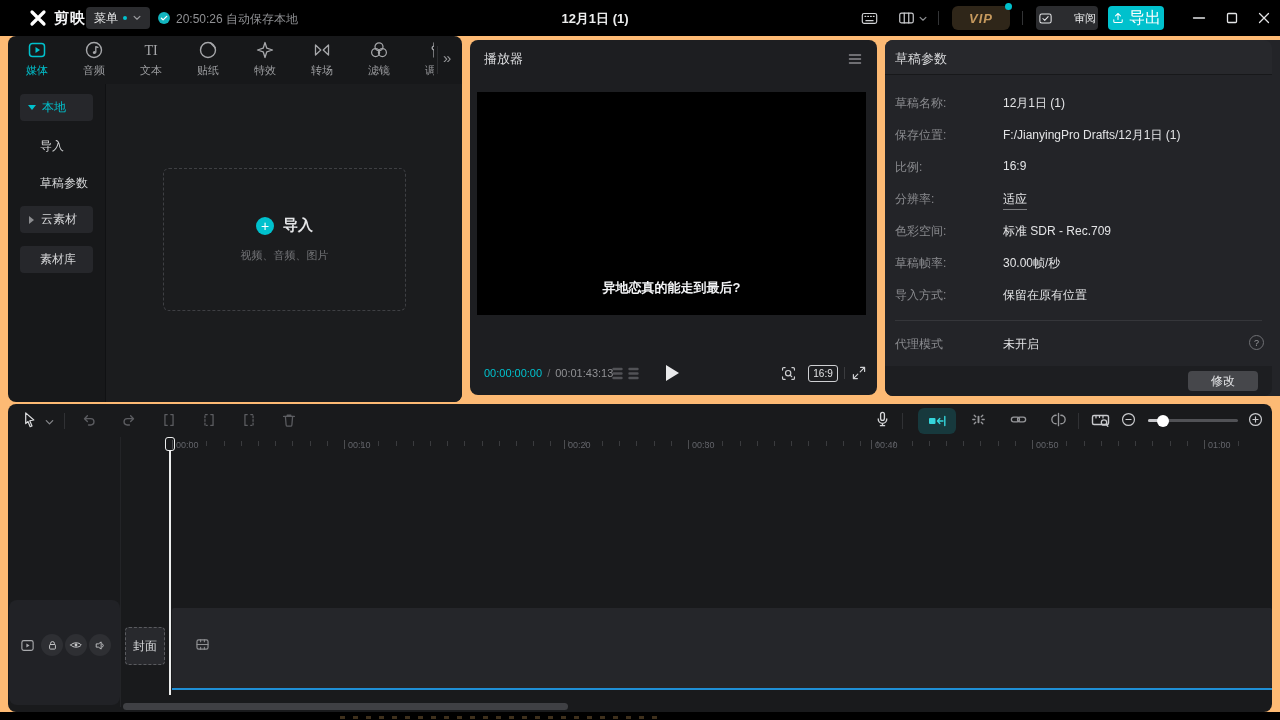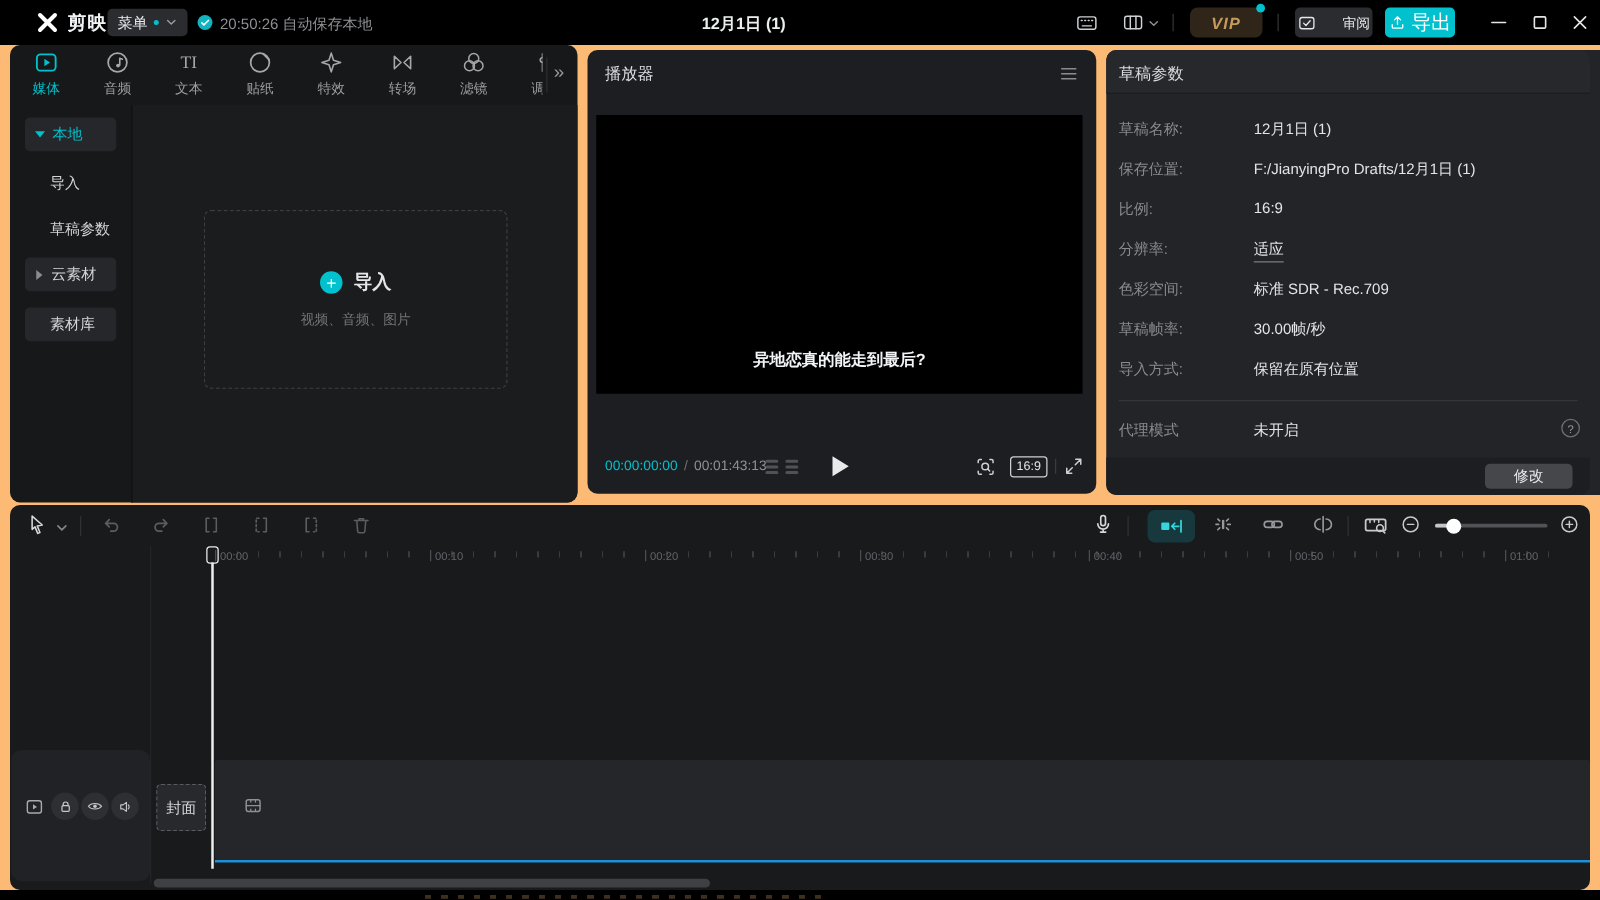--- a/index.html
+++ b/index.html
@@ -333,21 +333,21 @@
       </svg>
 
     <div class="abs" style="left:0;top:33px;width:1264px;height:20px;">
       <div class="abs" style="left:164px;top:4px;width:1078px;height:5px;background:repeating-linear-gradient(to right,#3a3b3e 0 1px,transparent 1px 17.2px);"></div>
       <div class="ruler-lbl" style="left:164px;">
           <span>00:00</span>
         </div>
       <div class="ruler-lbl" style="left:336px;">
           <span>00:10</span>
         </div>
-      <div class="ruler-lbl" style="left:508px;">
+      <div class="ruler-lbl" style="left:508px;padding-left:48px;">
           <span>00:20</span>
         </div>
       <div class="ruler-lbl" style="left:680px;">
           <span>00:30</span>
         </div>
       <div class="ruler-lbl" style="left:852px;margin-left:11px;">
           <span>00:40</span>
         </div>
       <div class="ruler-lbl" style="left:1024px;">
           <span>00:50</span>

